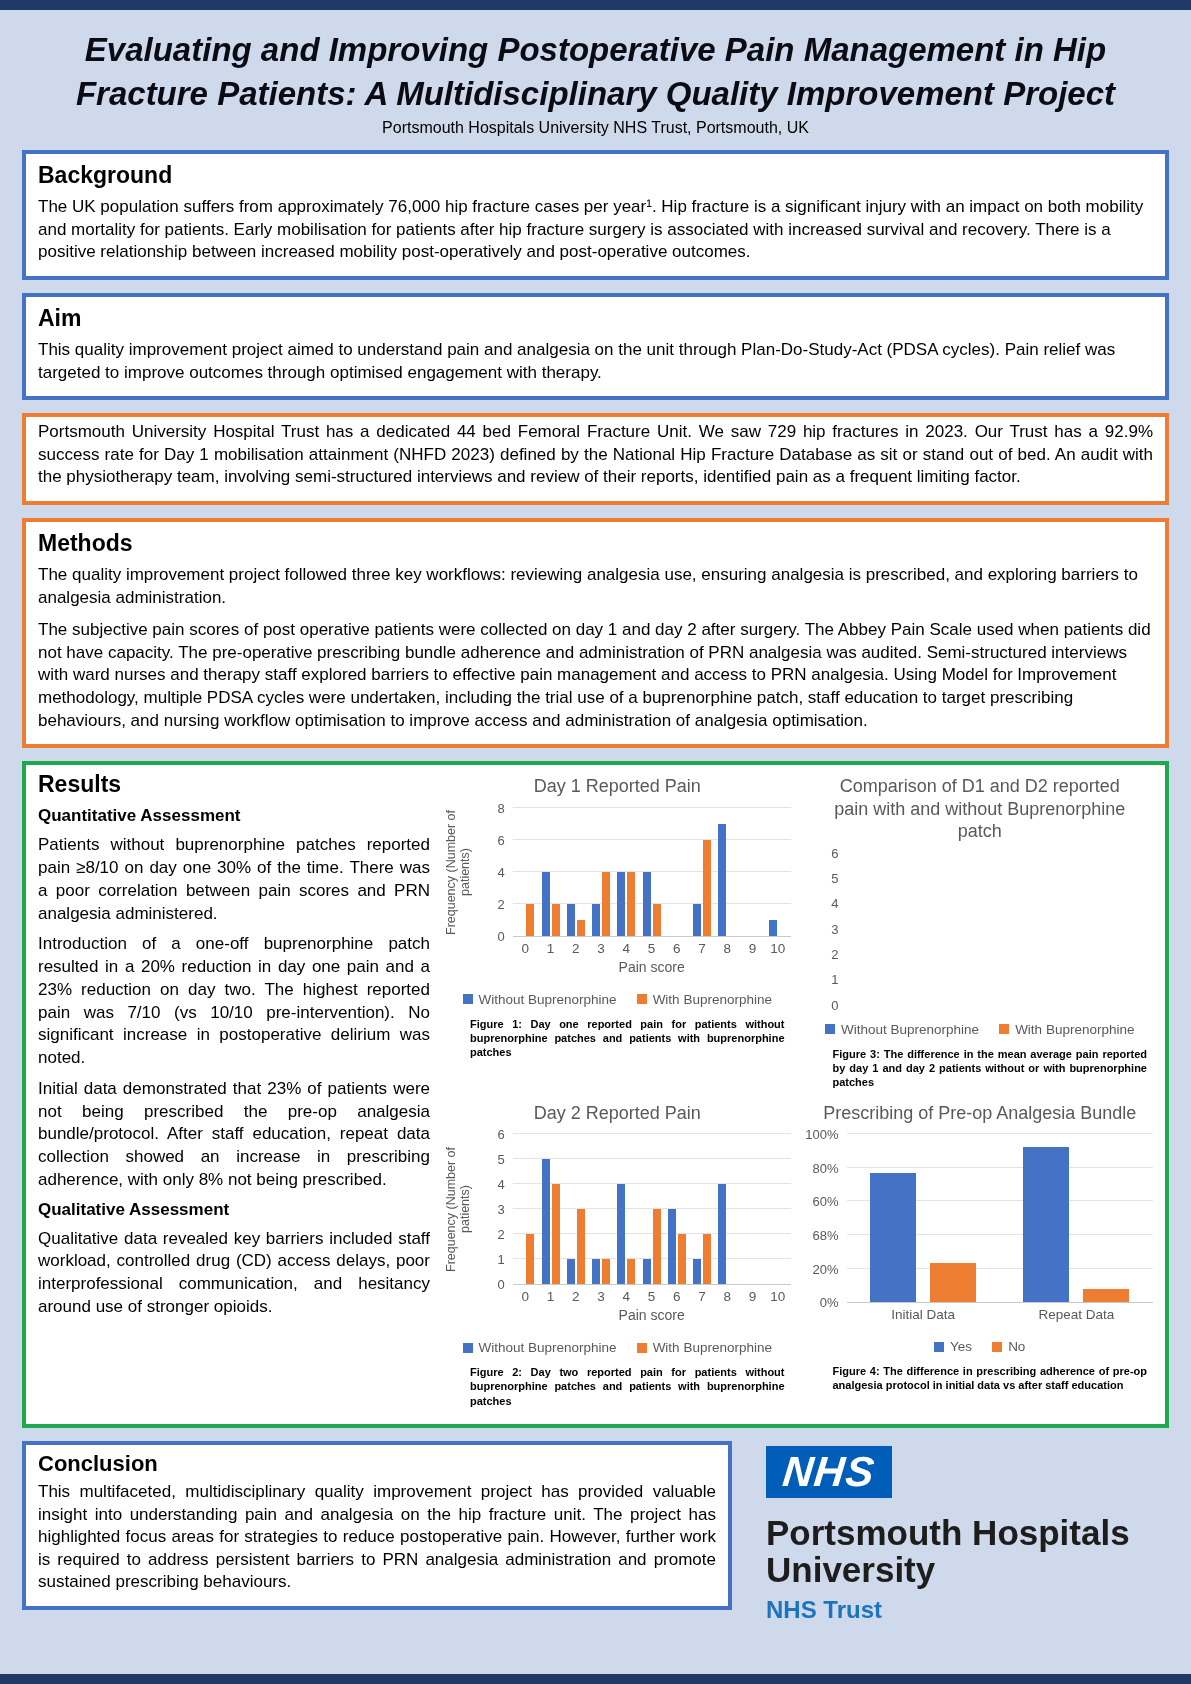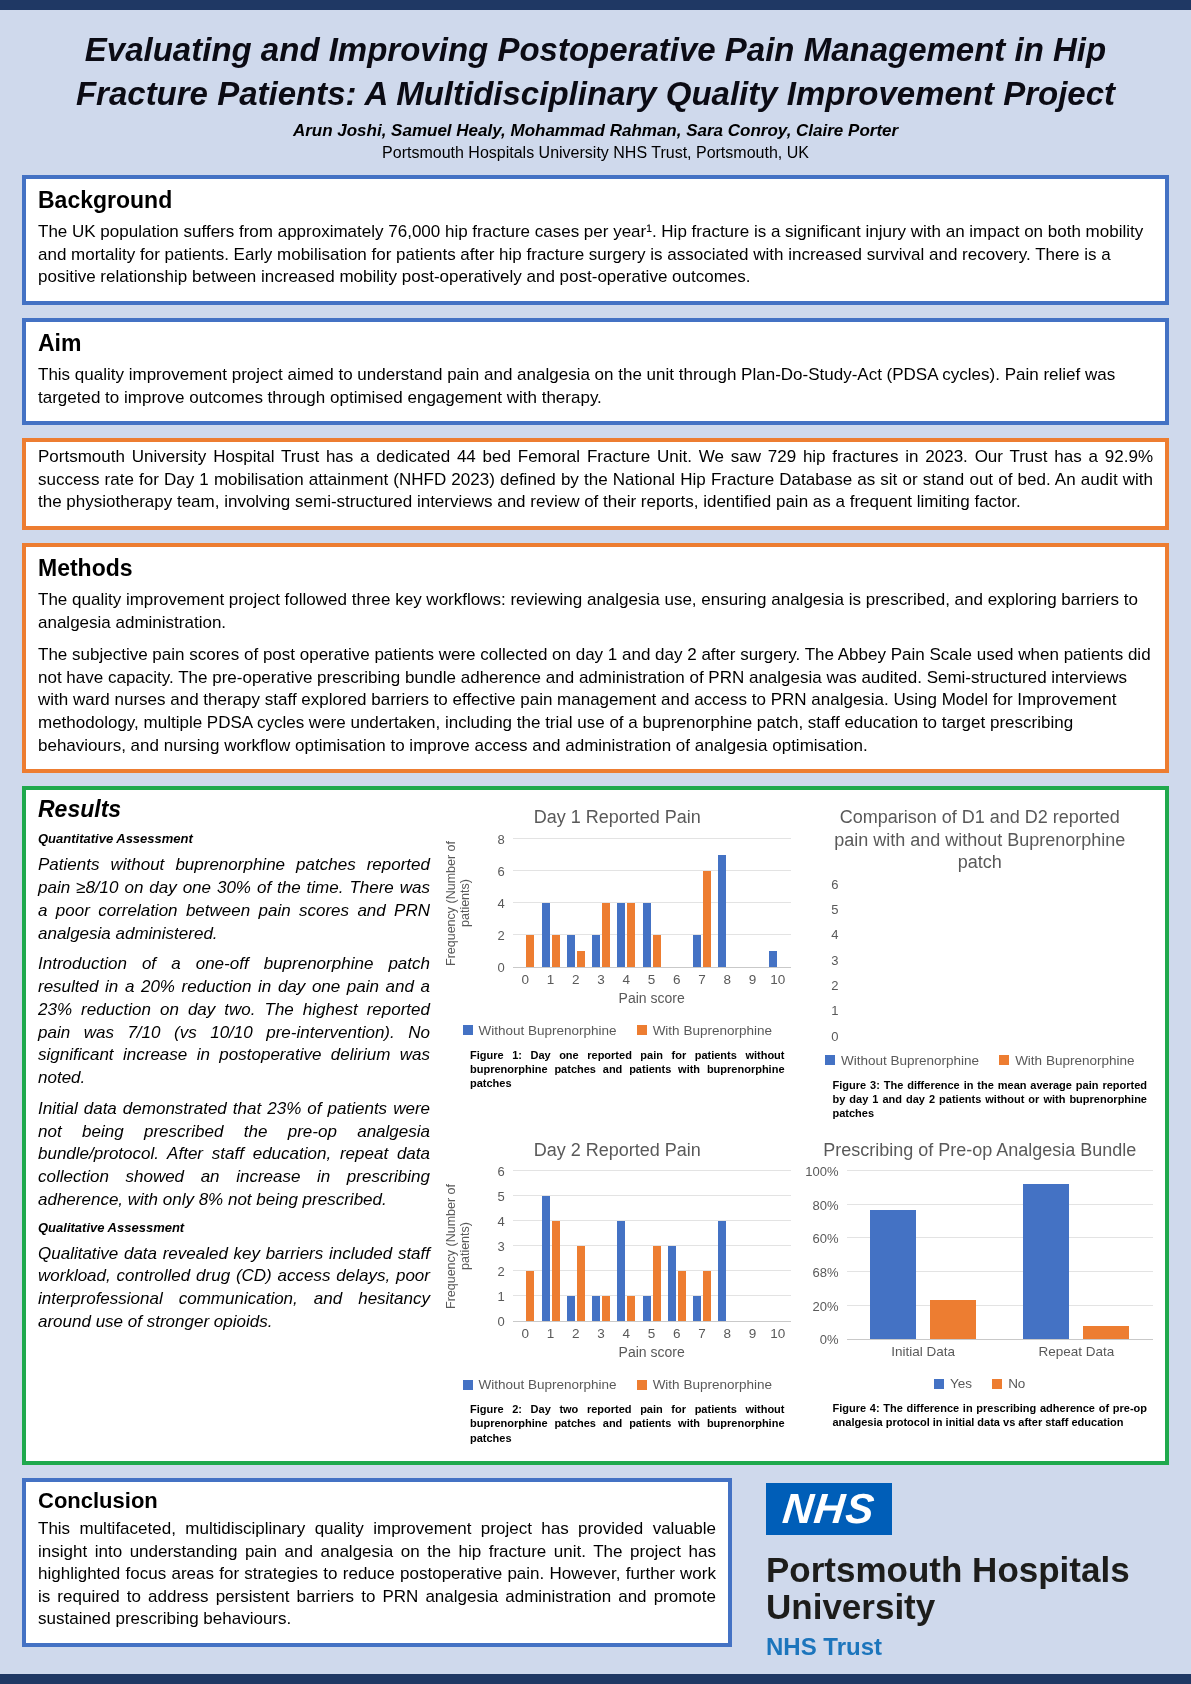--- a/index.html
+++ b/index.html
@@ -22,29 +22,29 @@
   .section.blue   { border-color:#4472c4; }
   .section.orange { border-color:#ed7d31; }
   .section.green  { border-color:#1fa94d; }
   .section h2 { font-size:23px; margin:4px 0 7px 0; }
   .section p  { font-size:17px; line-height:1.33; margin:0 0 10px 0; }
   .section p:last-child { margin-bottom:2px; }
   .just { text-align:justify; }
 
   
   .results-flex { display:flex; gap:14px; }
-  .results-left { width:392px; flex:none;font-style:italic; }
+  .results-left { width:392px; flex:none; }
   .results-left h2 { font-size:23px; margin:2px 0 4px 0; }
-  .results-left h3 { font-size:13px; margin:8px 0 8px 0; }
+  .results-left h3 { font-size:17px; margin:8px 0 8px 0; }
   .results-left p { font-size:17px; line-height:1.34; text-align:justify; margin:0 0 8px 0; }
   .charts-grid { flex:1; display:grid; grid-template-columns:1fr 1fr; column-gap:16px; align-items:start; }
   .chart-cell { display:flex; flex-direction:column; }
 
   
-  .chart-title { text-align:center; color:#595959; font-size:18px; line-height:1.25; margin:12px 14px 10px 14px; }
+  .chart-title { text-align:center; color:#595959; font-size:18px; line-height:1.25; margin:6px 14px 10px 14px; }
   .chart-row { display:flex; align-items:flex-start; }
   .chart-ylabel { writing-mode:vertical-rl; transform:rotate(180deg); display:flex; align-items:center;
                   justify-content:center; font-size:12.5px; color:#595959; line-height:1.15; text-align:center; flex:none; }
   .chart-yaxis { position:relative; width:40px; flex:none; }
   .ytick { position:absolute; right:8px; font-size:13px; color:#595959; }
   .chart-plotcol { flex:1; display:flex; flex-direction:column; min-width:0; }
   .chart-plot { position:relative; border-bottom:1px solid #c9c9c9; }
   .gridline { position:absolute; left:0; right:0; height:1px; background:#e3e3e3; }
   .chart-groups { position:absolute; left:0; right:0; top:0; bottom:0; display:flex; align-items:flex-end; }
   .bar-group { flex:1; display:flex; justify-content:center; align-items:flex-end; }
@@ -71,21 +71,20 @@
   .logo-trust { font-size:24px; font-weight:bold; color:#1C75BC; margin-top:8px; }
 </style>
 </head>
 <body>
 
 <div class="edge-bar top"></div>
 
 <div class="content">
 
   <div class="title">Evaluating and Improving Postoperative Pain Management in Hip Fracture Patients: A Multidisciplinary Quality Improvement Project</div>
-  <div class="authors">Arun Joshi, Samuel Healy, Mohammad Rahman, Sara Conroy, Claire Porter</div>
   <div class="affil">Portsmouth Hospitals University NHS Trust, Portsmouth, UK</div>
 
   <div class="section blue">
     <h2>Background</h2>
     <p>The UK population suffers from approximately 76,000 hip fracture cases per year¹. Hip fracture is a significant injury with an impact on both mobility and mortality for patients. Early mobilisation for patients after hip fracture surgery is associated with increased survival and recovery. There is a positive relationship between increased mobility post-operatively and post-operative outcomes.</p>
   </div>
 
   <div class="section blue">
     <h2>Aim</h2>
     <p>This quality improvement project aimed to understand pain and analgesia on the unit through Plan-Do-Study-Act (PDSA cycles). Pain relief was targeted to improve outcomes through optimised engagement with therapy.</p>

